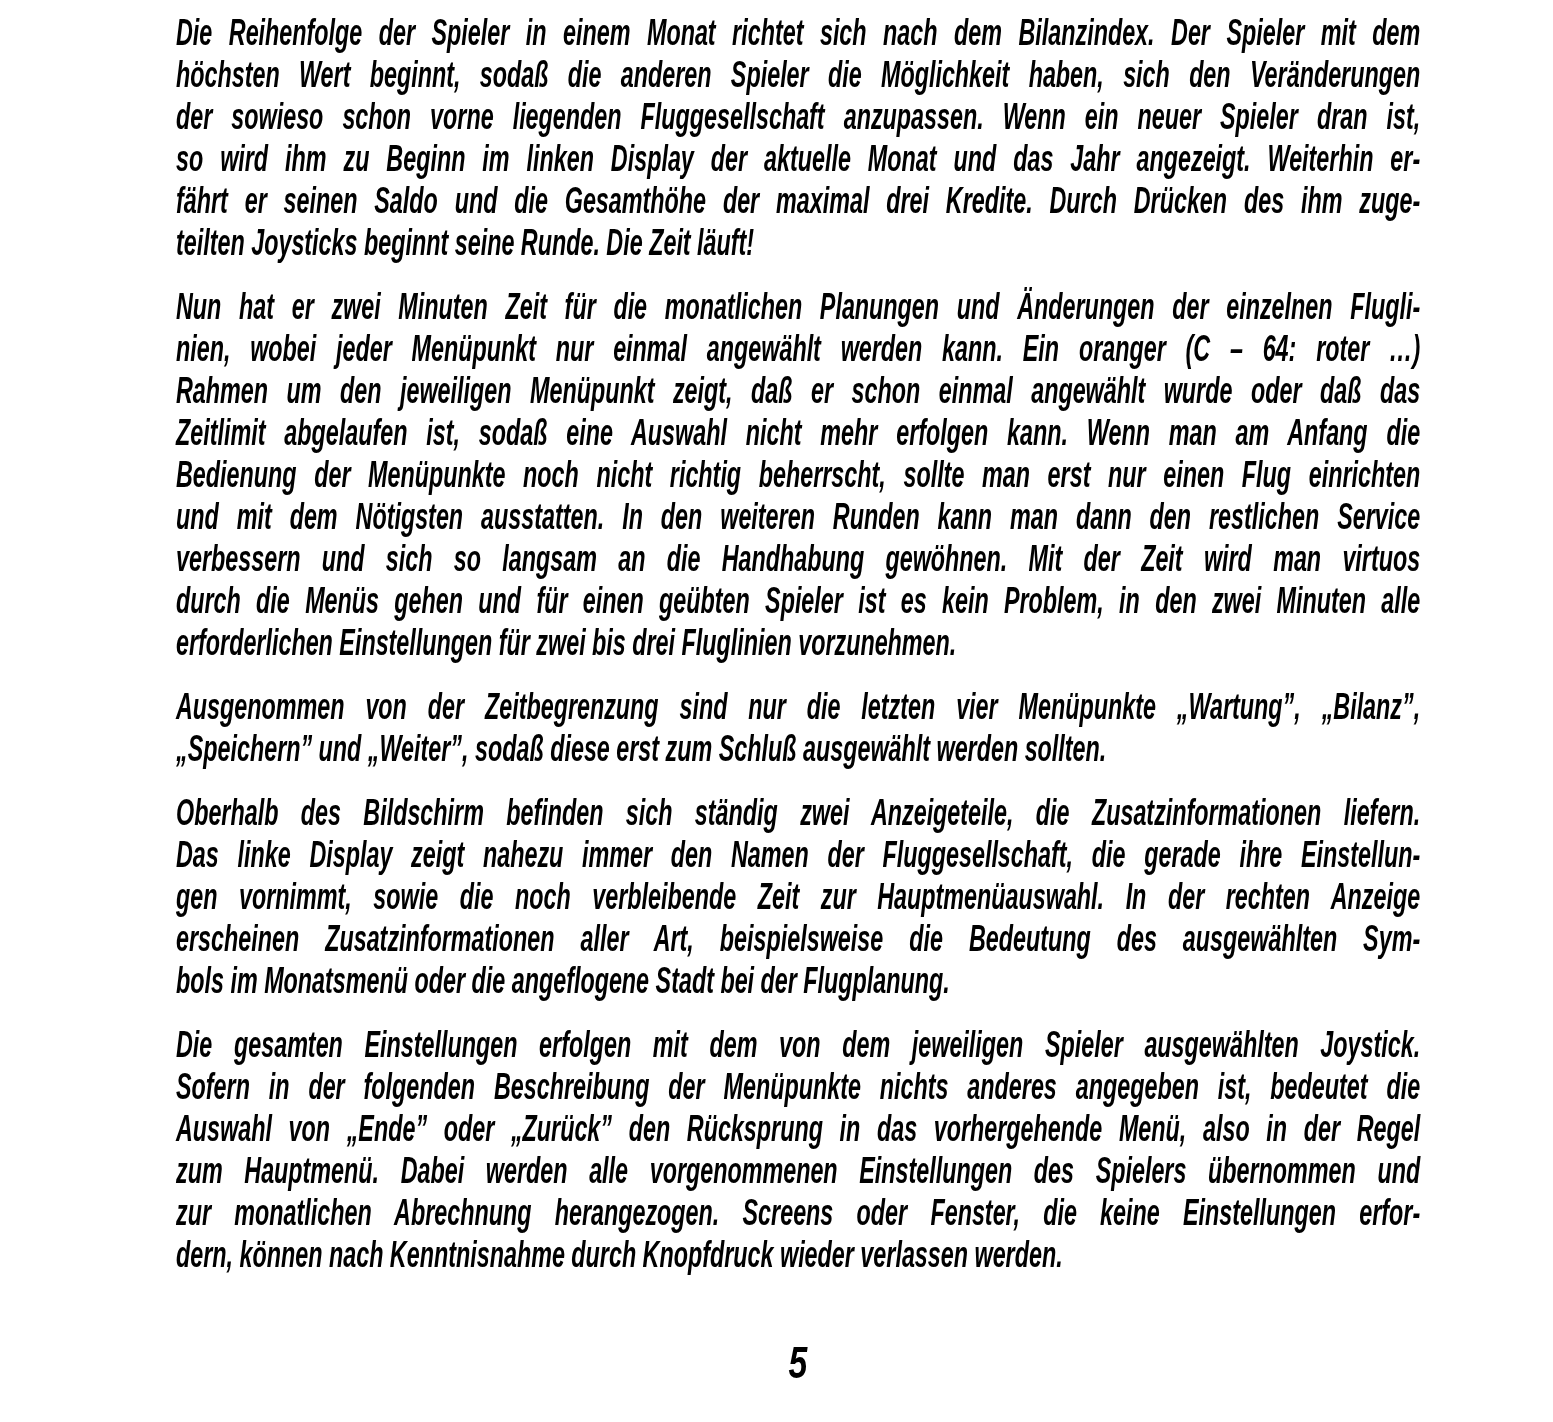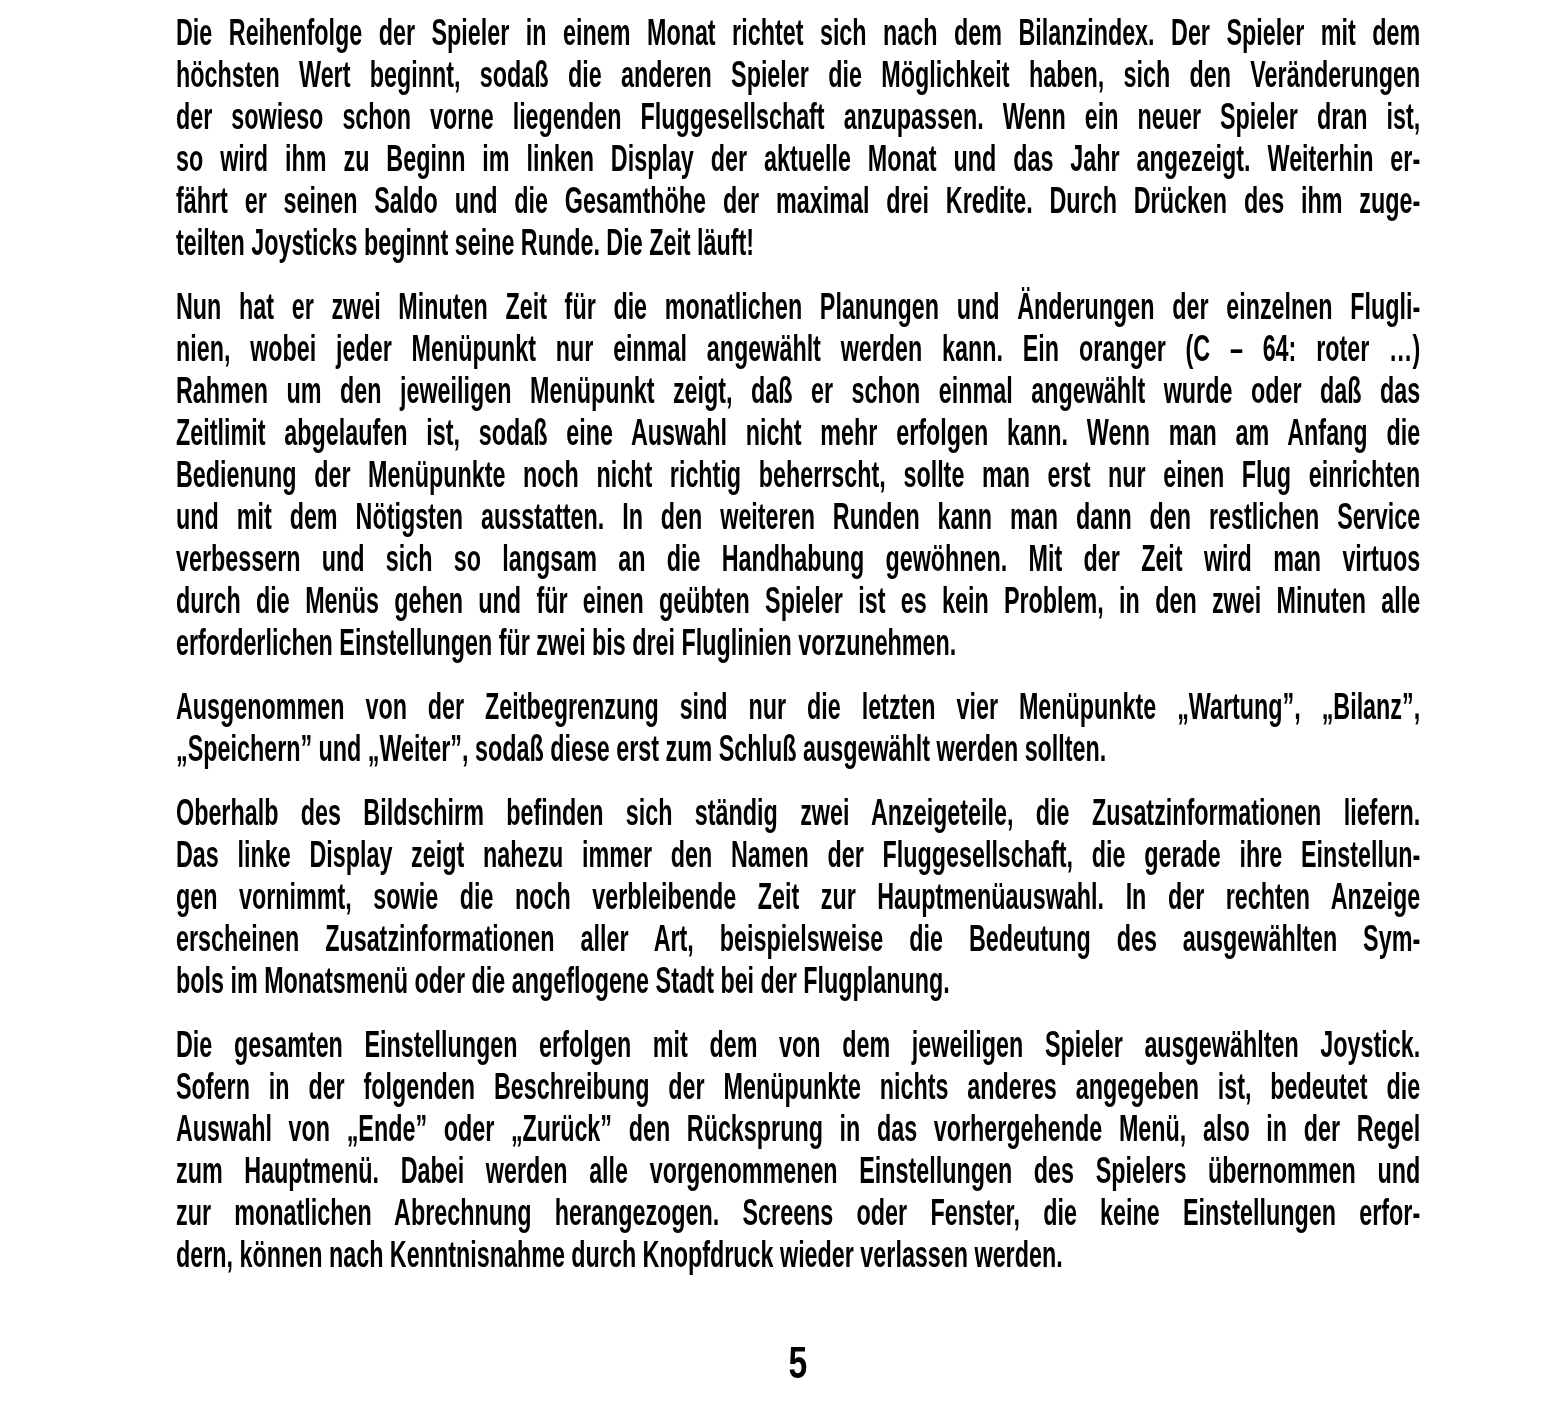--- a/index.html
+++ b/index.html
@@ -8,20 +8,21 @@
     background: #ffffff;
   }
   .page {
     position: relative;
     width: 1553px;
     height: 1422px;
     background: #ffffff;
     overflow: hidden;
     font-family: "Liberation Sans", sans-serif;
     color: #000000;
+    font-style: italic;
   }
   
   .text-block {
     position: absolute;
     left: 176px;
     top: 12px;
     width: 1920px;            
     transform: scaleX(0.648); 
     transform-origin: 0 0;
     font-size: 36px;

